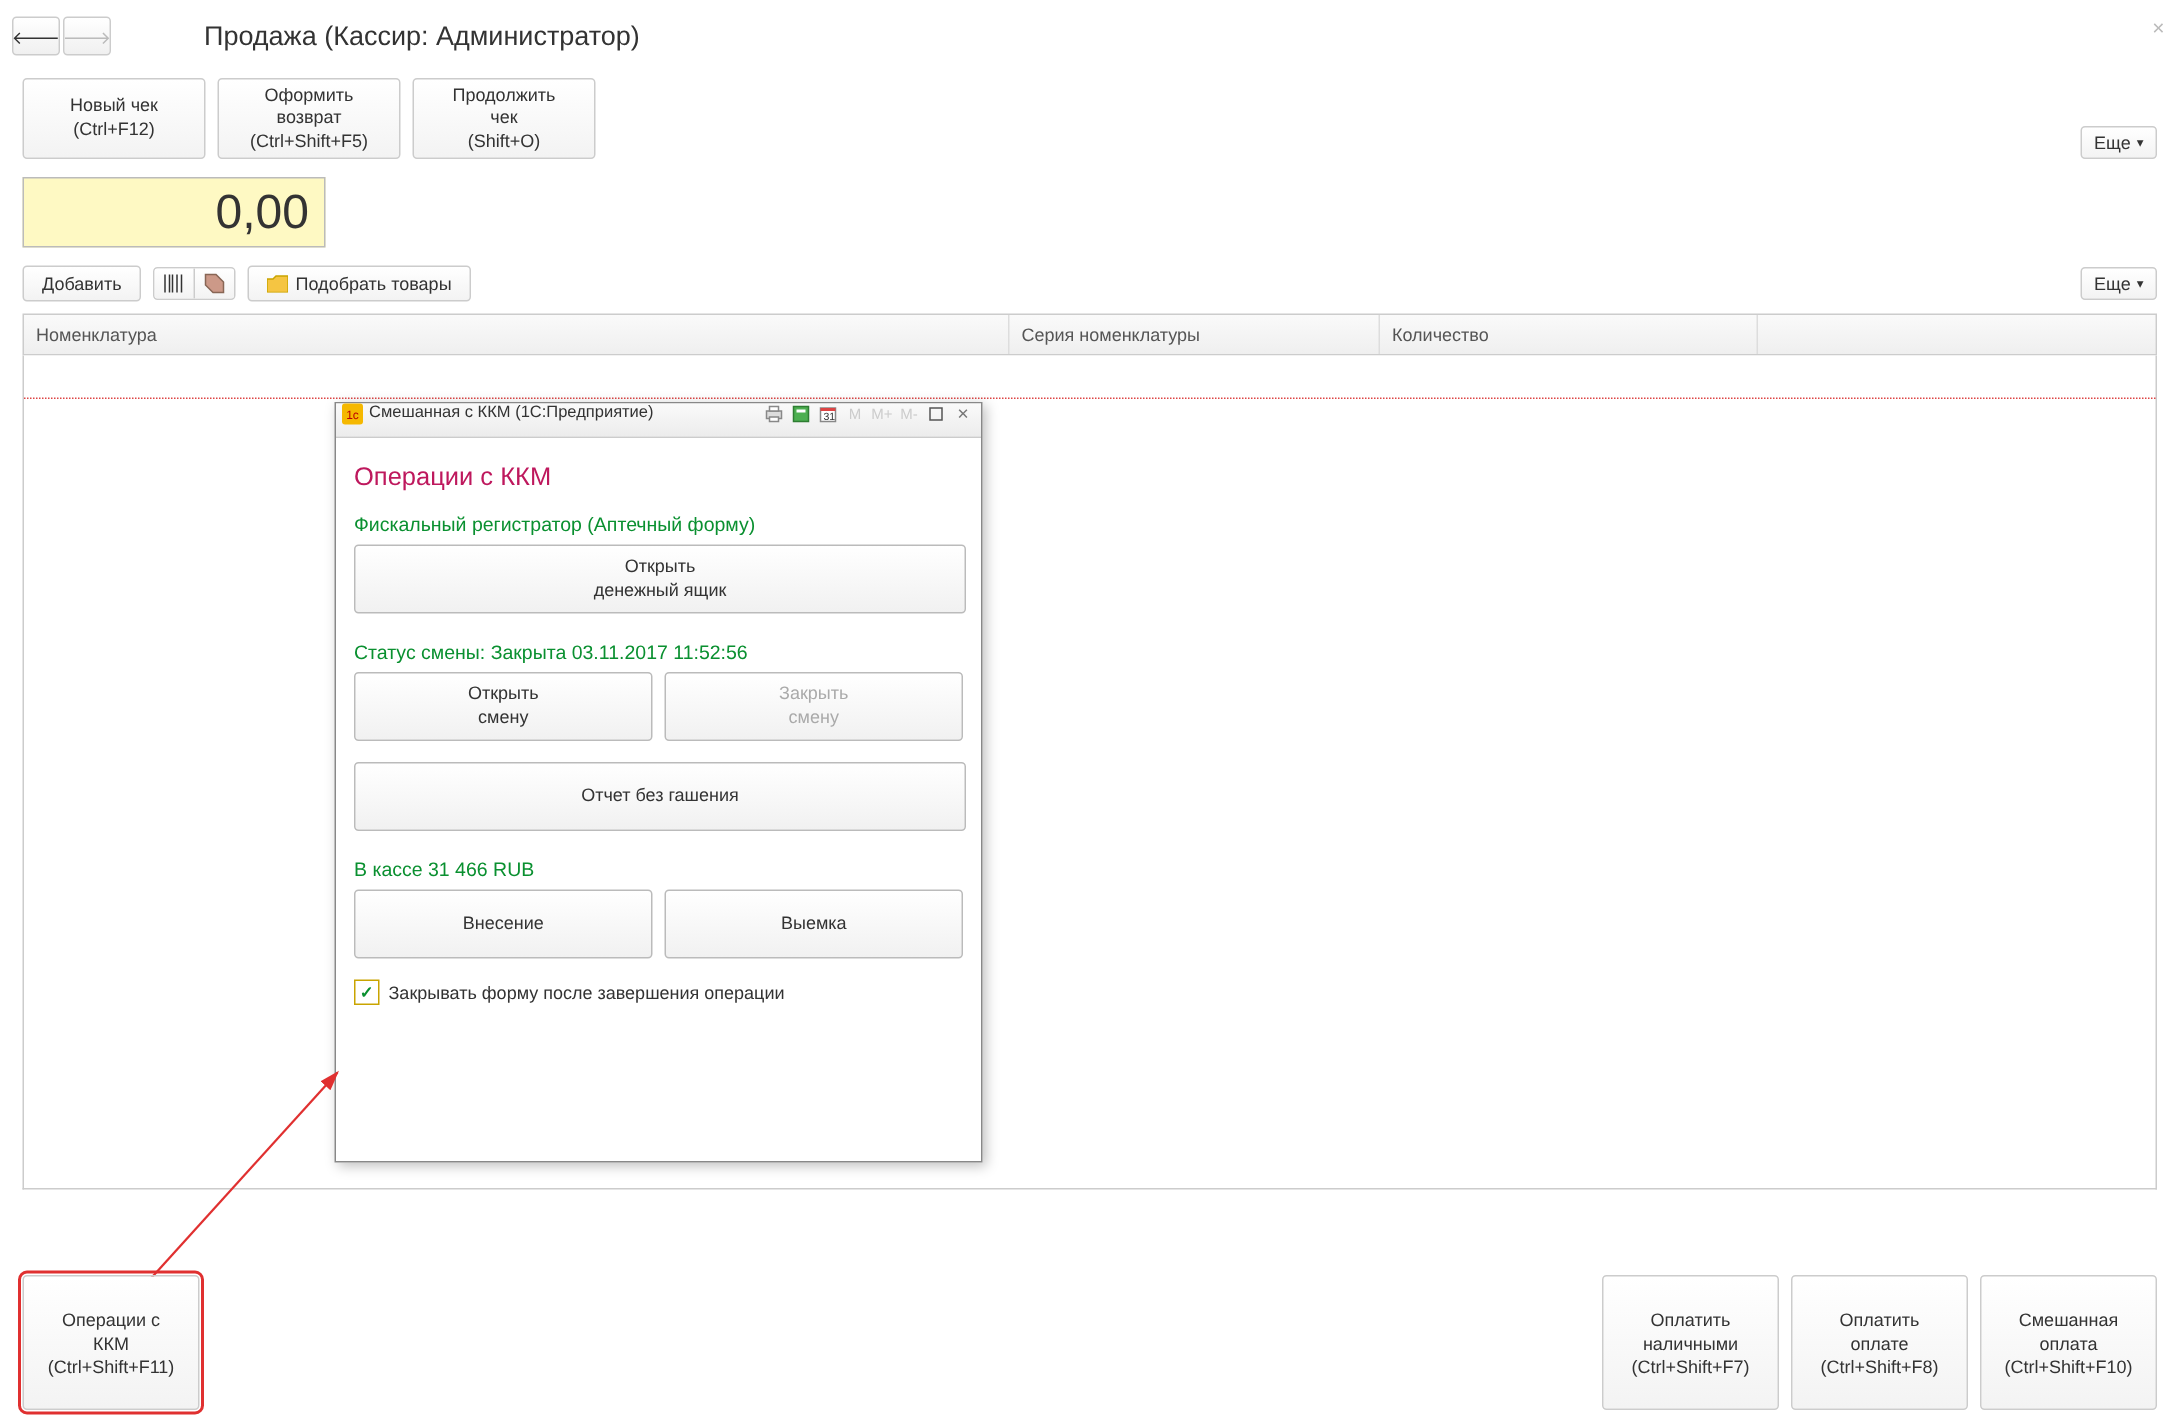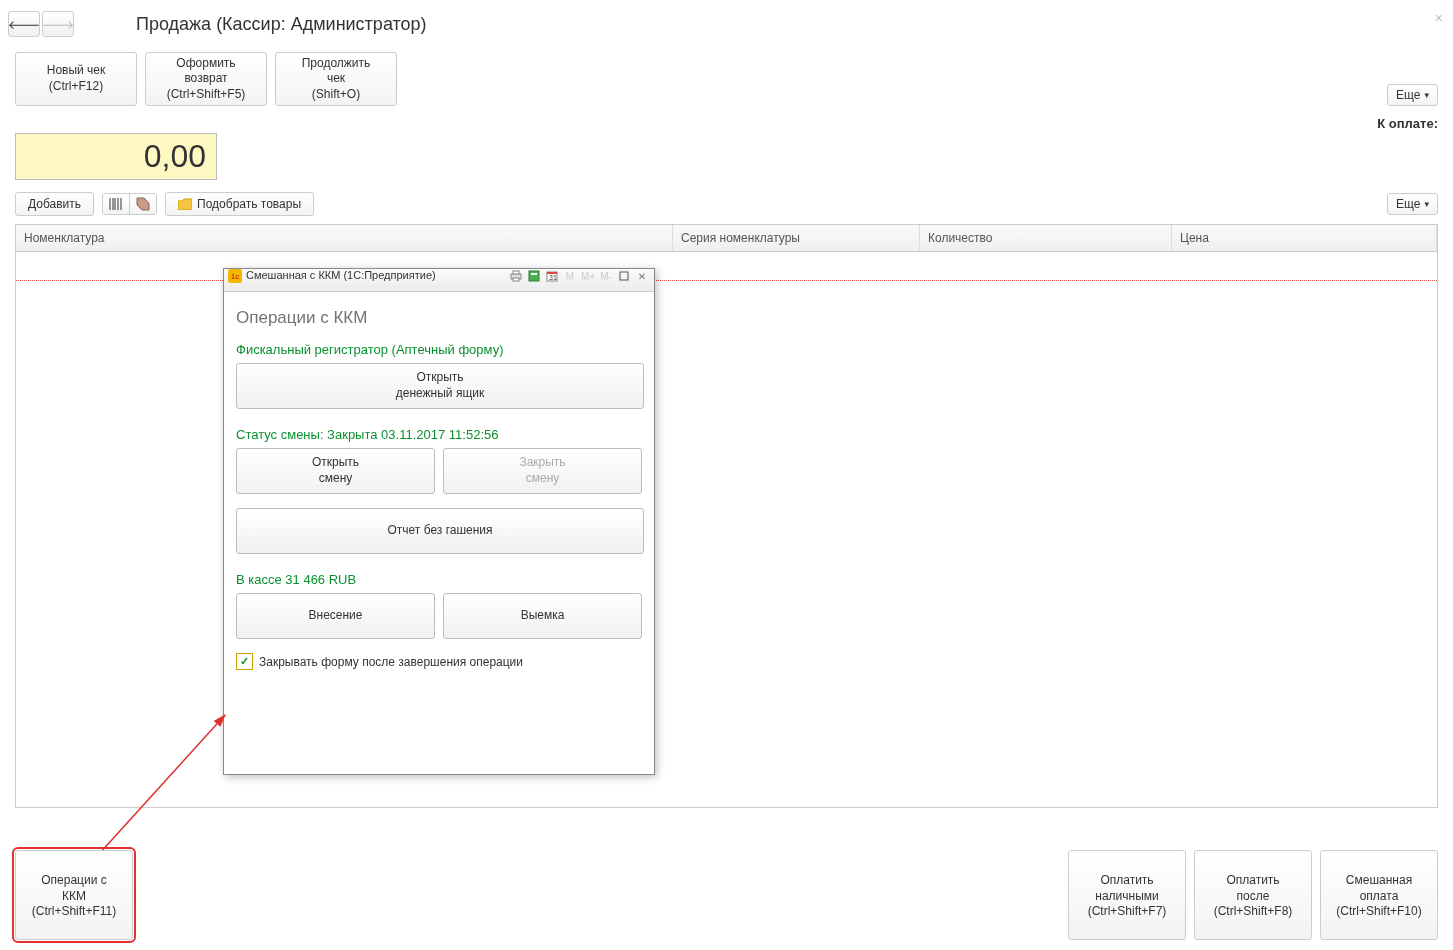--- a/index.html
+++ b/index.html
@@ -34,21 +34,21 @@
 .bot-right{margin-left:auto;display:flex;gap:8px;}
 
 
 .modal{position:absolute;left:223px;top:268px;width:430px;height:505px;border:1px solid #888;background:#fff;box-shadow:2px 2px 8px rgba(0,0,0,0.25);}
 .modal-titlebar{height:22px;background:linear-gradient(#fafafa,#ececec);border-bottom:1px solid #ccc;display:flex;align-items:flex-start;padding:0 4px;font-size:11px;}
 .modal-titlebar .tb-icon{width:14px;height:14px;background:#f5b800;border-radius:2px;margin-right:4px;display:inline-flex;align-items:center;justify-content:center;font-size:8px;color:#b00;}
 .tb-controls{margin-left:auto;display:flex;gap:2px;align-items:center;}
 .tb-ctrl{width:16px;height:14px;display:inline-flex;align-items:center;justify-content:center;font-size:10px;color:#777;cursor:pointer;}
 .tb-ctrl.dim{color:#ccc;}
 .modal-body{padding:10px 12px;}
-.modal-h1{font-size:17px;color:#737373;margin:6px 0 14px;}
+.modal-h1{font-size:17px;color:#be185d;margin:6px 0 14px;}
 .green-label{color:#0a9030;font-size:13px;margin:6px 0;}
 .m-btn{border:1px solid #bbb;background:linear-gradient(#fff,#f1f1f1);border-radius:3px;height:44px;display:flex;flex-direction:column;align-items:center;justify-content:center;cursor:pointer;font-size:12px;text-align:center;line-height:1.3;color:#333;}
 .m-btn.full{width:100%;}
 .m-btn.half{flex:1;}
 .m-btn.disabled{color:#aaa;}
 .m-row{display:flex;gap:8px;margin:6px 0 14px;}
 .chk-row{display:flex;align-items:center;gap:6px;font-size:12px;margin-top:6px;}
 .chk{width:15px;height:15px;border:1px solid #c9a400;display:inline-flex;align-items:center;justify-content:center;color:#0a9030;font-size:11px;font-weight:bold;background:#fff;}
 
 .arrow-svg{position:absolute;left:60px;top:700px;pointer-events:none;}
@@ -79,21 +79,20 @@
       <span>чек</span>
       <span>(Shift+O)</span>
     </div>
     <div class="more-btn">
       <span>Еще</span>
       <span class="caret">▾</span>
     </div>
   </div>
 
   <div class="payment-box">
-    <div class="payment-label">К оплате:</div>
     <div class="payment-amount">0,00</div>
   </div>
 
   <div class="toolbar-row2">
     <div class="small-btn">Добавить</div>
     <div style="display:flex;border:1px solid #ccc;border-radius:3px;overflow:hidden;">
       <div class="icon-btn" style="border:none;border-right:1px solid #ccc;border-radius:0;">
         <svg width="14" height="14">
             <g stroke="#333">
               <line x1="1" y1="1" x2="1" y2="13"></line>
@@ -119,21 +118,20 @@
     <div class="more-btn">
       <span>Еще</span>
       <span class="caret">▾</span>
     </div>
   </div>
 
   <div class="table-header">
     <div class="th th1">Номенклатура</div>
     <div class="th th2">Серия номенклатуры</div>
     <div class="th th3">Количество</div>
-    <div class="th th4">Цена</div>
   </div>
   <div class="table-body">
     <div class="dotted-line"></div>
   </div>
 
   <div class="modal">
     <div class="modal-titlebar">
       <span class="tb-icon">1c</span>
       <span>Смешанная с ККМ  (1С:Предприятие)</span>
       <div class="tb-controls">
@@ -221,21 +219,21 @@
       <span>(Ctrl+Shift+F11)</span>
     </div>
     <div class="bot-right">
       <div class="bot-btn">
         <span>Оплатить</span>
         <span>наличными</span>
         <span>(Ctrl+Shift+F7)</span>
       </div>
       <div class="bot-btn">
         <span>Оплатить</span>
-        <span>после</span>
+        <span>оплате</span>
         <span>(Ctrl+Shift+F8)</span>
       </div>
       <div class="bot-btn">
         <span>Смешанная</span>
         <span>оплата</span>
         <span>(Ctrl+Shift+F10)</span>
       </div>
     </div>
   </div>
 </div>

